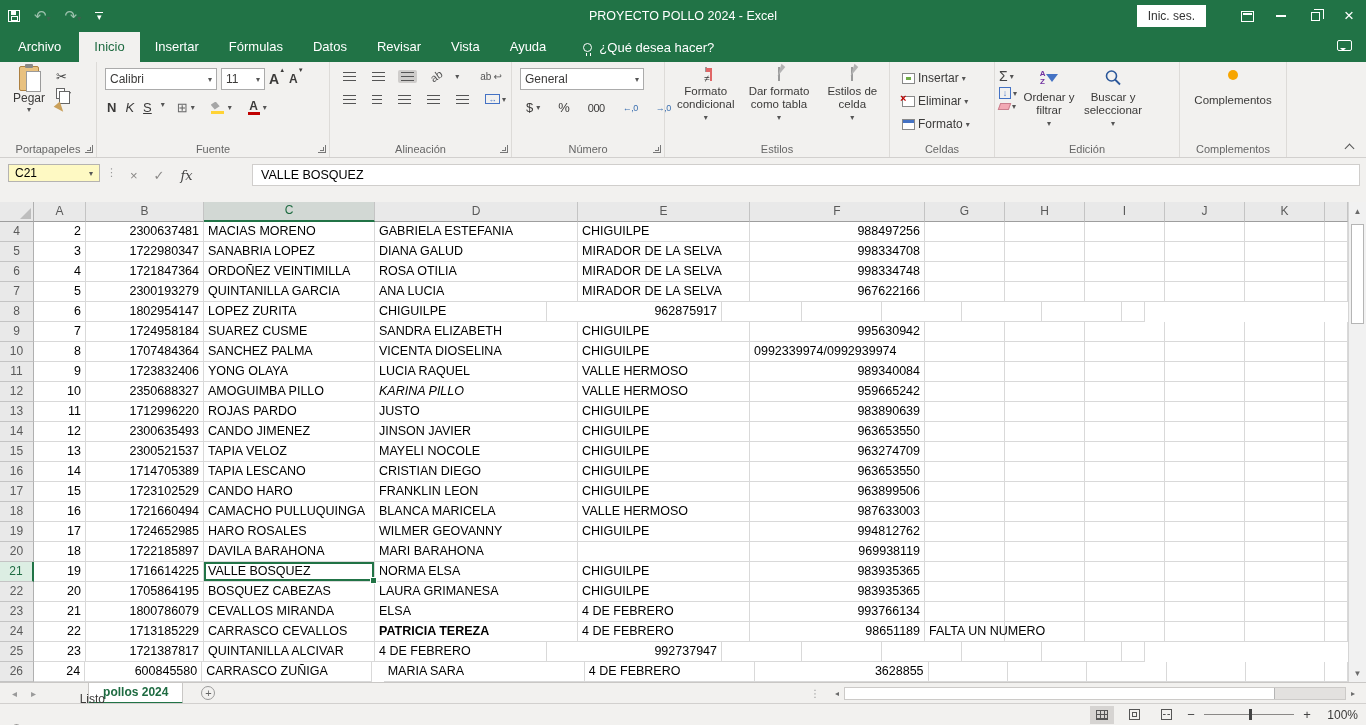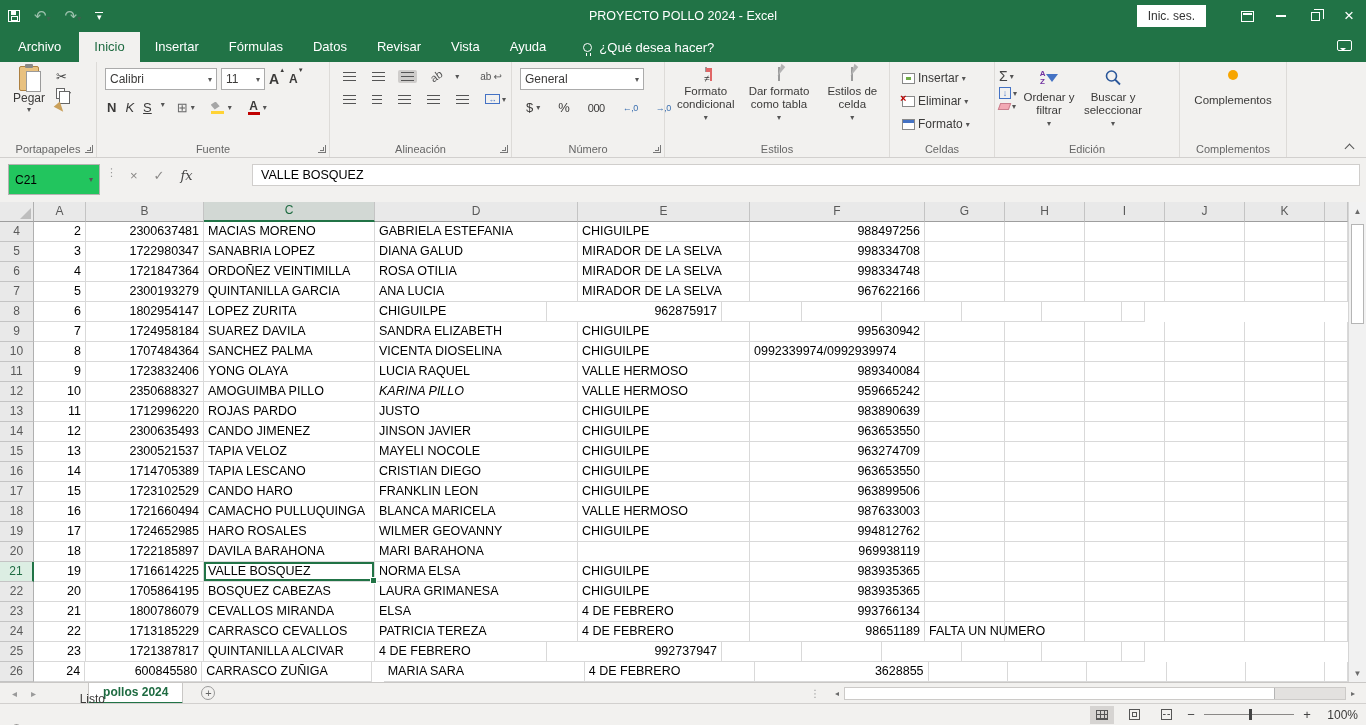--- a/index.html
+++ b/index.html
@@ -120,21 +120,21 @@
   .ed-big .ico { height:22px; display:flex; align-items:center; margin-bottom:2px; }
 
   
   .addin-btn { display:flex; flex-direction:column; align-items:center; margin-top:8px; width:100%; cursor:pointer; font-size:11.5px; }
   .orange-dot { width:10px; height:10px; border-radius:50%; background:#f7a500; margin-bottom:14px; }
   .collapse { position:absolute; right:12px; bottom:6px; width:9px; height:9px; cursor:pointer; }
   .collapse::before { content:""; position:absolute; left:1px; top:3px; width:6px; height:6px; border-left:1.5px solid #555; border-top:1.5px solid #555; transform:rotate(45deg); }
 
   
   .fbar { position:absolute; top:158px; left:0; width:1366px; height:44px; background:#f2f1ef; }
-  .namebox { position:absolute; left:8px; top:6px; width:92px; height:31px; background:#22c55e; border:1px solid #b5b3b1; display:flex; align-items:center; justify-content:space-between; padding:0 6px; font-size:12px; }
+  .namebox { position:absolute; left:8px; top:6px; width:92px; height:18px; background:#fef9c3; border:1px solid #b5b3b1; display:flex; align-items:center; justify-content:space-between; padding:0 6px; font-size:12px; }
   .fdots { position:absolute; left:106px; top:8px; color:#9a9a9a; font-size:11px; letter-spacing:1px; }
   .fbtns { position:absolute; left:120px; top:6px; height:22px; display:flex; align-items:center; gap:16px; padding:0 10px; font-size:13px; color:#8a8886; }
   .fx { font-family:"DejaVu Serif", serif; font-style:italic; color:#444; }
   .finput { position:absolute; left:252px; top:6px; right:6px; height:22px; background:#fff; border:1px solid #d0cecc; display:flex; align-items:center; padding:0 8px; font-size:12.5px; color:#000; }
 
   
   .gridwrap { position:absolute; top:202px; left:0; width:1348px; height:480px; overflow:hidden; background:#fff; }
   .hdr-row { display:flex; height:20px; background:#e9e9e9; }
   .corner { width:34px; height:20px; border-right:1px solid #b0b0b0; border-bottom:1px solid #9e9e9e; background:#e9e9e9; position:relative; }
   .corner::after { content:""; position:absolute; right:2px; bottom:2px; width:0; height:0; border-left:11px solid transparent; border-bottom:11px solid #bdbdbd; }
@@ -560,21 +560,21 @@
         <div class="cell" style="width: 80px;"></div>
         <div class="cell" style="width: 80px;"></div>
         <div class="cell" style="width: 80px;"></div>
         <div class="cell" style="width: 80px;"></div>
         <div class="cell" style="width: 23px;"></div>
       </div>
       <div class="row">
         <div class="row-h">9</div>
         <div class="cell num" style="width: 52px;">7</div>
         <div class="cell num" style="width: 118px;">1724958184</div>
-        <div class="cell" style="width: 171px;">SUAREZ DAVILA</div>
+        <div class="cell" style="width: 171px;">SUAREZ CUSME</div>
         <div class="cell" style="width: 203px;">SANDRA ELIZABETH</div>
         <div class="cell" style="width: 172px;">CHIGUILPE</div>
         <div class="cell num" style="width: 175px;">995630942</div>
         <div class="cell" style="width: 80px;"></div>
         <div class="cell" style="width: 80px;"></div>
         <div class="cell" style="width: 80px;"></div>
         <div class="cell" style="width: 80px;"></div>
         <div class="cell" style="width: 80px;"></div>
         <div class="cell" style="width: 23px;"></div>
       </div>
@@ -786,21 +786,21 @@
         <div class="cell" style="width: 80px;"></div>
         <div class="cell" style="width: 80px;"></div>
         <div class="cell" style="width: 80px;"></div>
         <div class="cell" style="width: 23px;"></div>
       </div>
       <div class="row">
         <div class="row-h">24</div>
         <div class="cell num" style="width: 52px;">22</div>
         <div class="cell num" style="width: 118px;">1713185229</div>
         <div class="cell" style="width: 171px;">CARRASCO CEVALLOS</div>
-        <div class="cell" style="width: 203px;">PATRICIA TEREZA</div>
+        <div class="cell" style="width: 203px; font-weight: bold;">PATRICIA TEREZA</div>
         <div class="cell" style="width: 172px;">4 DE FEBRERO</div>
         <div class="cell num" style="width: 175px;">98651189</div>
         <div class="cell spill" style="width: 80px;">FALTA UN NUMERO</div>
         <div class="cell" style="width: 80px;"></div>
         <div class="cell" style="width: 80px;"></div>
         <div class="cell" style="width: 80px;"></div>
         <div class="cell" style="width: 80px;"></div>
         <div class="cell" style="width: 23px;"></div>
       </div>
       <div class="row">

